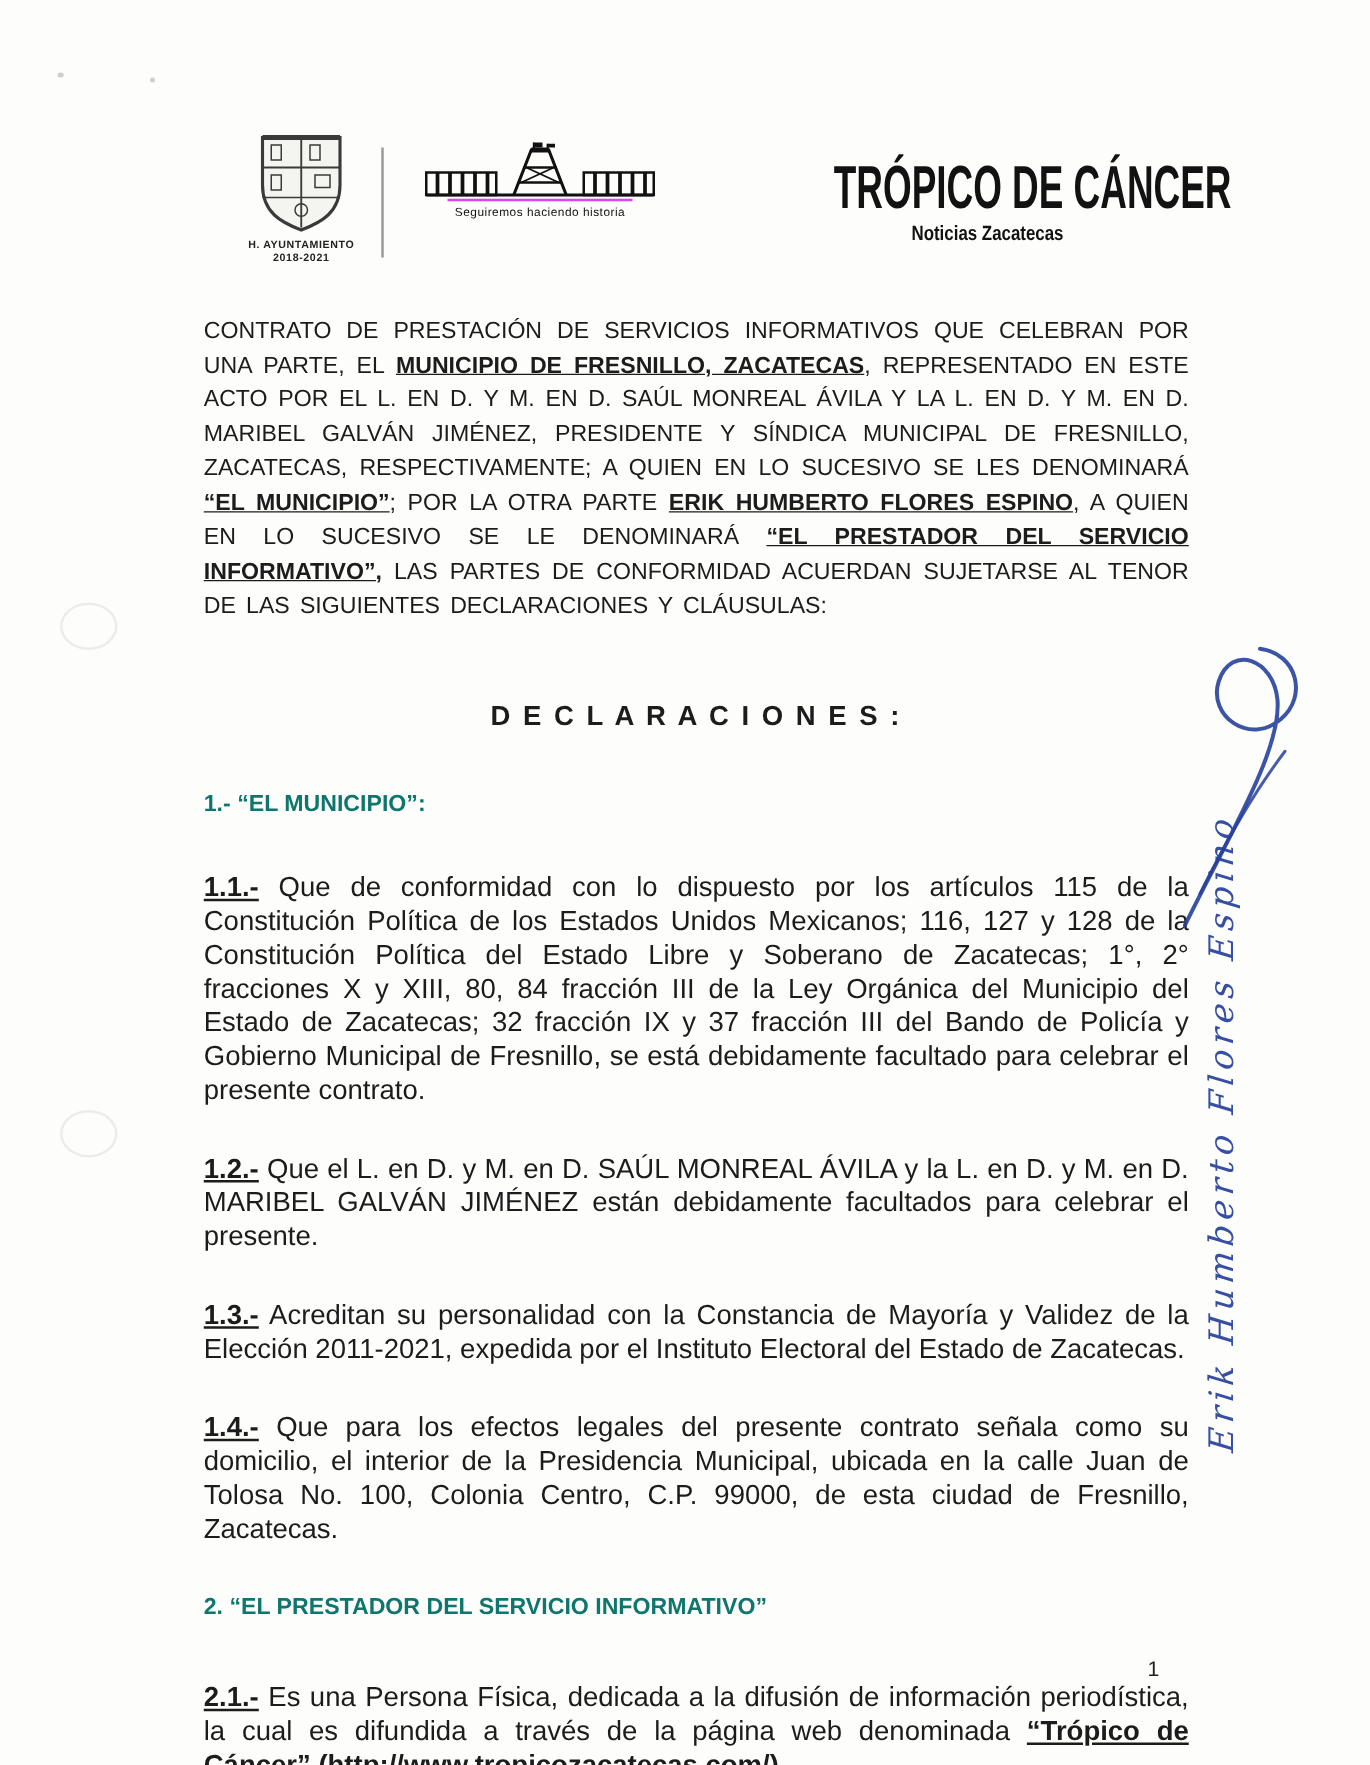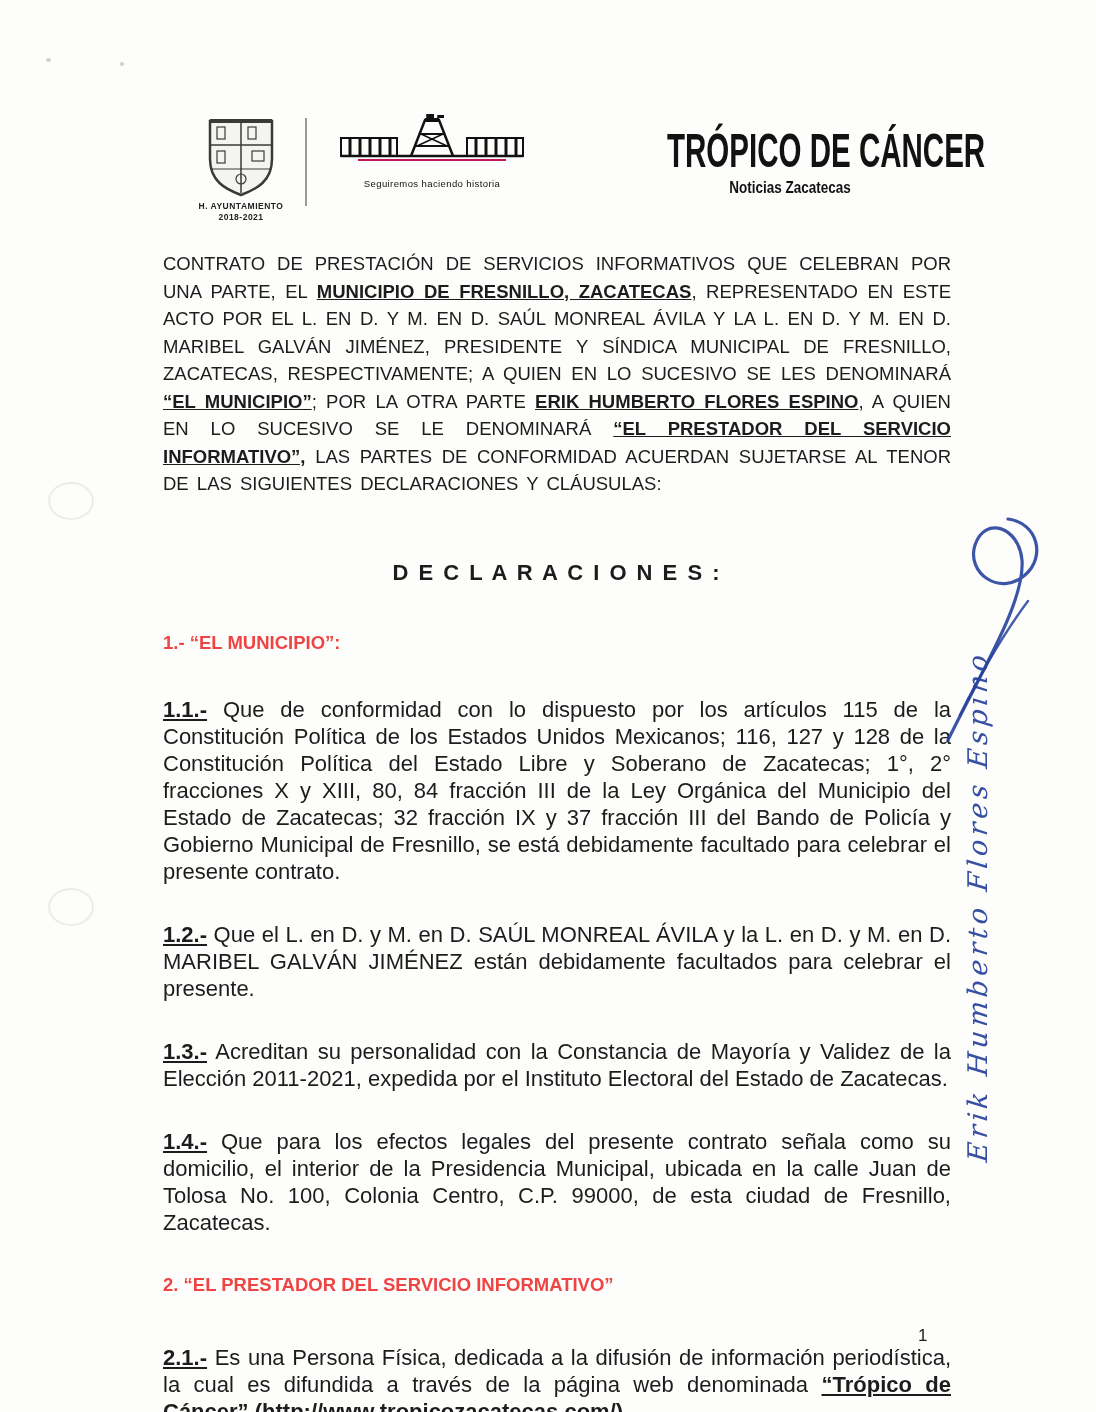--- a/index.html
+++ b/index.html
@@ -7,39 +7,39 @@
     position:relative;
     width:1096px;height:1412px;
     margin:0 auto;
     background:#fdfdfb;
     overflow:hidden;
     font-family:"Liberation Sans", sans-serif;
     color:#1e1e1e;
   }
   
   .letterhead{position:absolute;left:0;top:0;width:100%;height:240px;}
-  .coat{position:absolute;left:196px;top:117px;width:90px;text-align:center;}
+  .coat{position:absolute;left:196px;top:106px;width:90px;text-align:center;}
   .coat svg{display:block;margin:0 auto;}
   .coat-caption{font-size:8.5px;font-weight:bold;letter-spacing:.5px;color:#222;line-height:11px;margin-top:2px;}
   .lh-divider{position:absolute;left:305px;top:118px;width:1.5px;height:88px;background:#9a9a98;}
   .fresnillo{position:absolute;left:332px;top:112px;width:200px;text-align:center;}
   .fresnillo svg{display:block;margin:0 auto;}
   .fresnillo-name{font-size:31px;font-weight:bold;letter-spacing:2.5px;color:#111;line-height:32px;margin-top:1px;}
-  .fresnillo-tagline{font-size:9.5px;color:#111;border-top:2px solid #be185d;display:inline-block;padding:17px 6px 0 6px;margin-top:1px;letter-spacing:.4px;}
+  .fresnillo-tagline{font-size:9.5px;color:#111;border-top:2px solid #d946ef;display:inline-block;padding:4px 6px 0 6px;margin-top:1px;letter-spacing:.4px;}
   .tropico{position:absolute;left:640px;top:122px;width:300px;text-align:center;}
   .tropico-name{font-size:36px;font-weight:bold;color:#121212;transform:scale(.82,1.35);transform-origin:center top;white-space:nowrap;letter-spacing:0;}
   .tropico-sub{font-size:15px;font-weight:bold;color:#121212;margin-top:14px;transform:scale(.9,1.1);transform-origin:center top;}
   
   .doc-body{position:absolute;left:163px;top:250px;width:788px;}
   p,.p{margin:0;font-size:22px;line-height:27px;text-align:justify;color:#1c1c1c;}
   .intro{font-size:18.5px;line-height:27.5px;word-spacing:3px;}
   .b{font-weight:bold;text-decoration:underline;}
   .u{text-decoration:underline;}
   .decl-heading{margin:62px 0 0 0;text-align:center;font-size:22px;font-weight:bold;letter-spacing:2px;color:#1c1c1c;}
-  .sec-heading{margin:46px 0 0 0;font-size:18.5px;font-weight:bold;text-align:left;color:#ef4444;}
+  .sec-heading{margin:46px 0 0 0;font-size:18.5px;font-weight:bold;text-align:left;color:#0f766e;}
   .clause{margin-top:36px;}
   .clause-first{margin-top:42px;}
   
   .sig-flourish{position:absolute;left:930px;top:505px;}
   .sig-name{
     position:absolute;left:962px;top:1160px;width:640px;height:56px;
     transform:rotate(-90deg) skewX(-6deg);transform-origin:top left;
     font-family:"DejaVu Serif", serif;font-style:italic;
     font-size:27px;color:#27419c;letter-spacing:4px;white-space:nowrap;
     opacity:.92;

